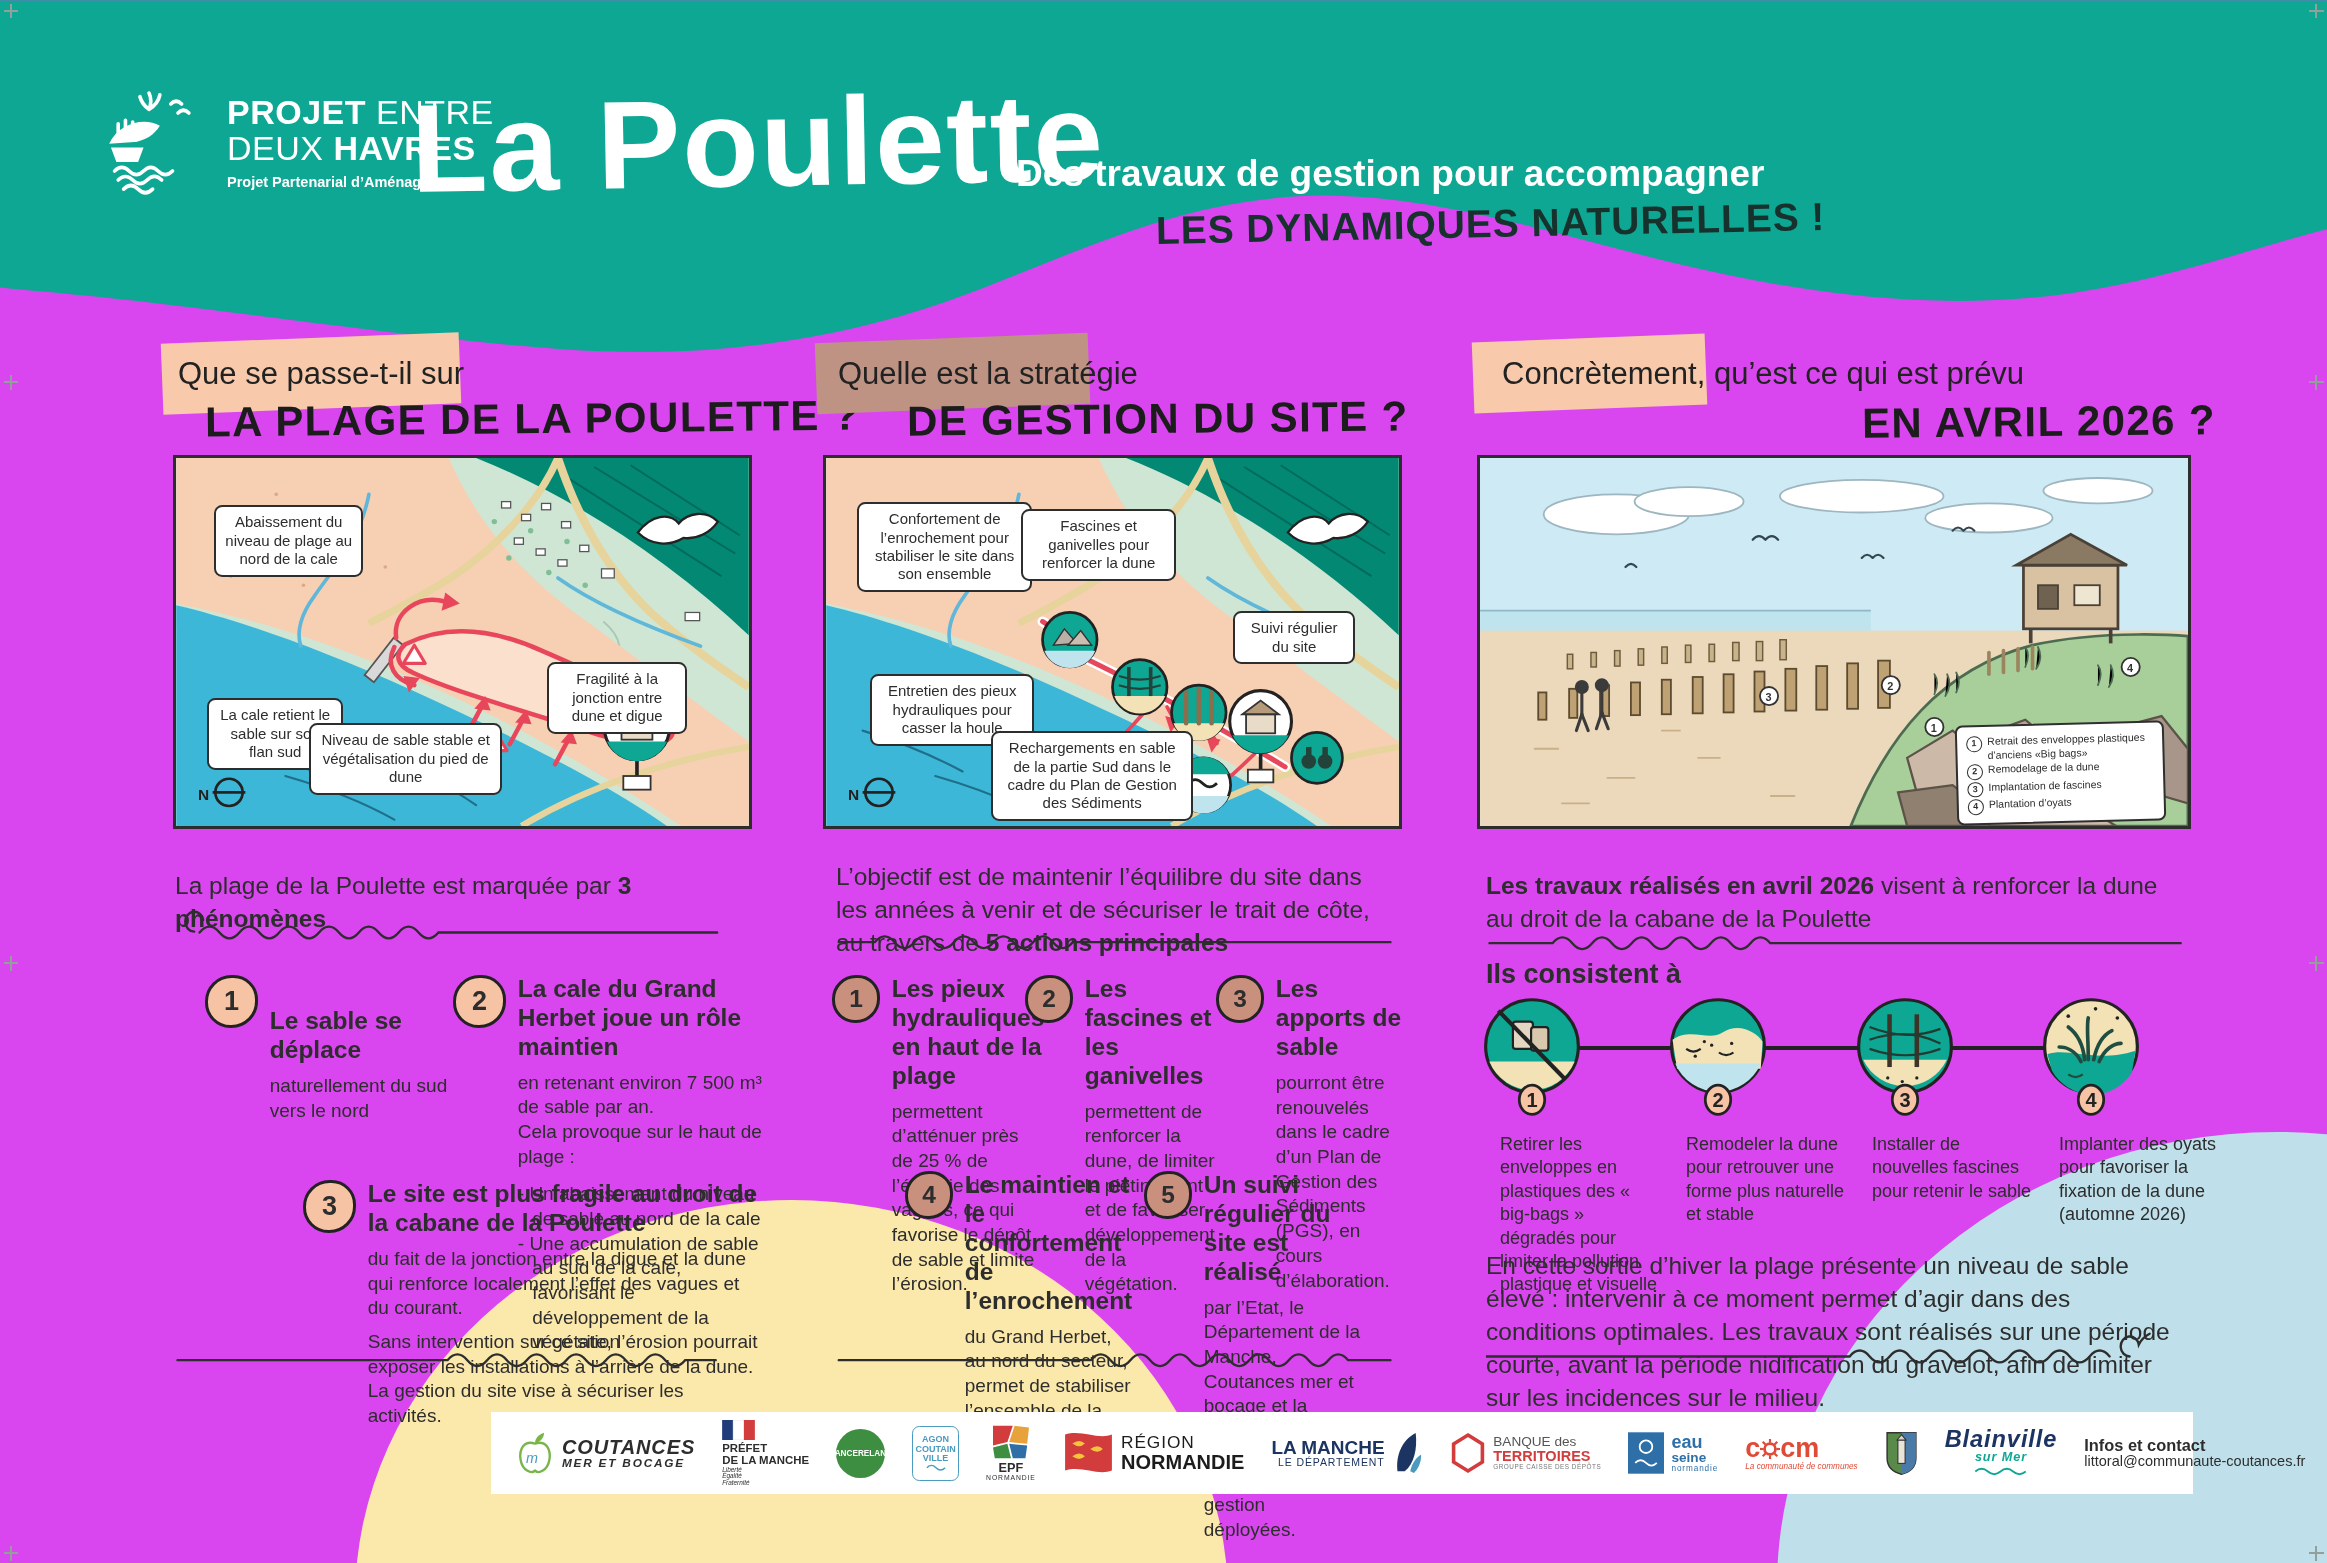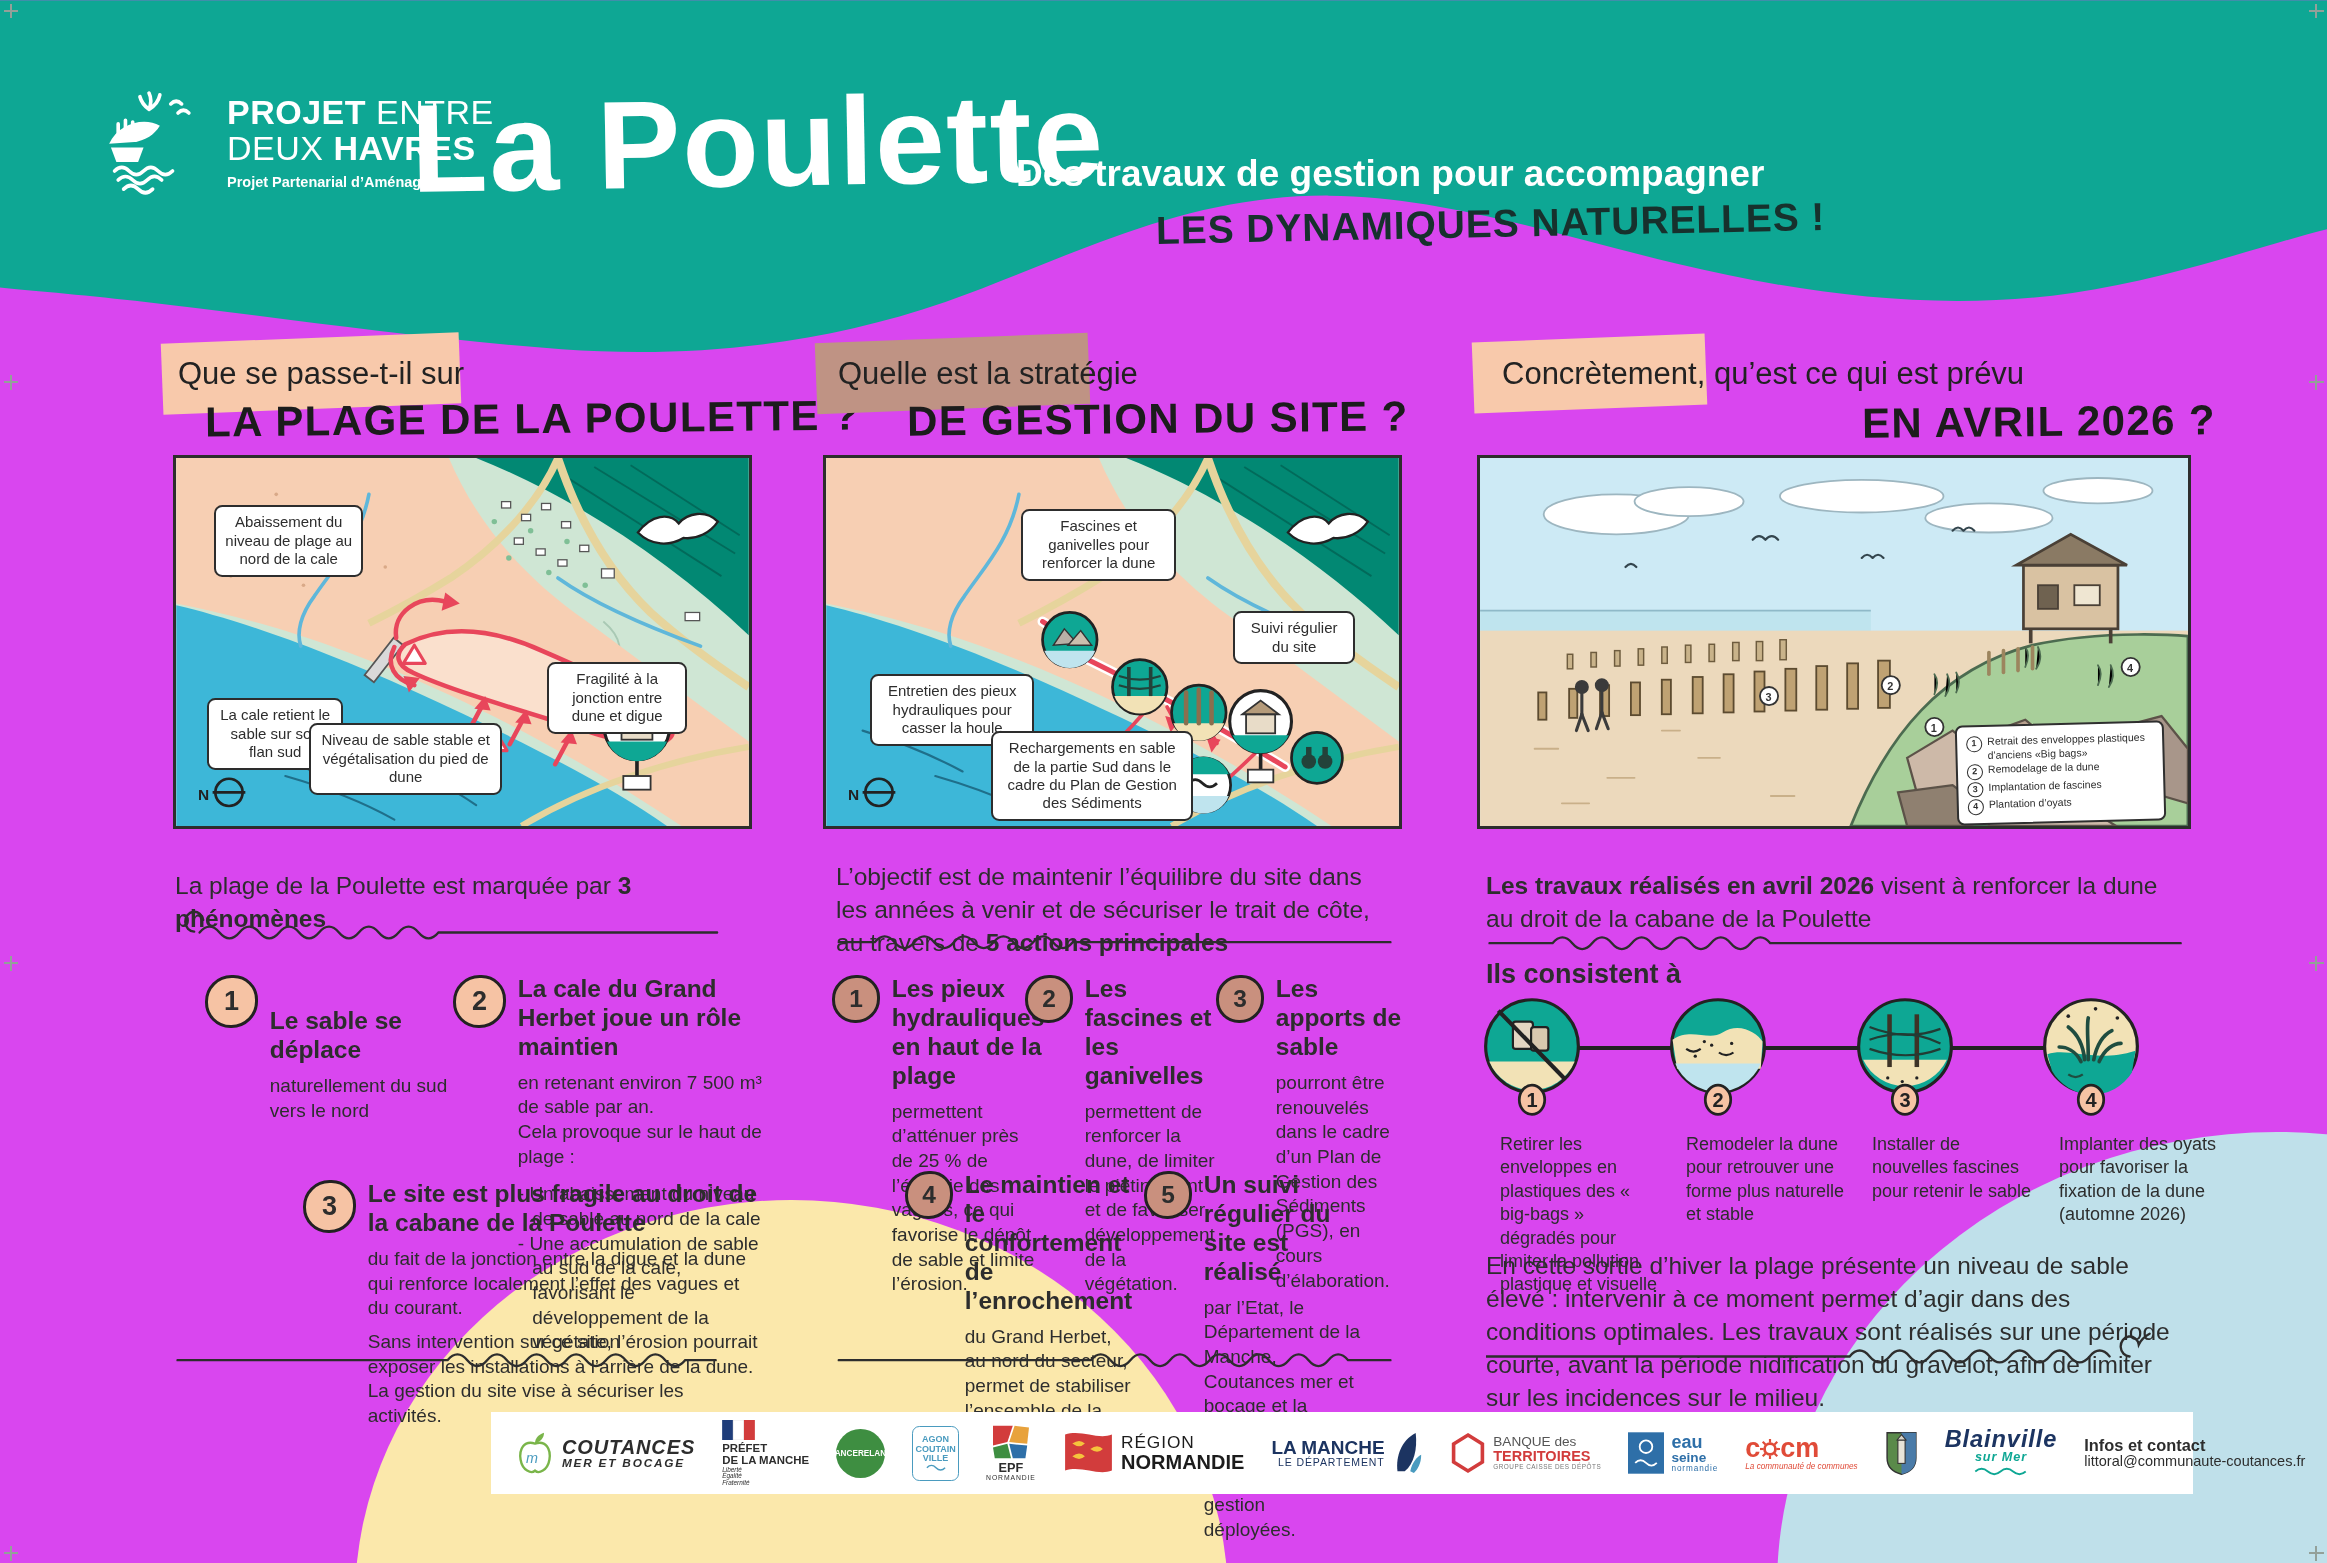--- a/index.html
+++ b/index.html
@@ -305,20 +305,21 @@
         <polygon points="458,282 478,267 498,282" fill="#b59b7a" stroke="#333" stroke-width="2"></polygon>
         <rect x="464" y="343" width="28" height="14" fill="#fff" stroke="#333" stroke-width="2"></rect>
       </g>
       <path d="M508,82 C523,62 543,60 553,72 C563,60 583,57 596,70 C588,82 573,90 558,88 C543,97 523,97 508,82 Z" fill="#fff" stroke="#222" stroke-width="2.5"></path>
       <g>
         <circle cx="58" cy="368" r="15" fill="none" stroke="#222" stroke-width="3"></circle>
         <line x1="40" y1="368" x2="76" y2="368" stroke="#222" stroke-width="3"></line>
         <text x="24" y="376" font-size="17" font-weight="bold" fill="#222">N</text>
       </g>
     </svg>
+    <div class="bubble" style="left:31px;top:44px;width:155px;">Confortement de l’enrochement pour stabiliser le site dans son ensemble</div>
     <div class="bubble" style="left:195px;top:51px;width:135px;">Fascines et ganivelles pour renforcer la dune</div>
     <div class="bubble" style="left:407px;top:153px;width:102px;">Suivi régulier du site</div>
     <div class="bubble" style="left:44px;top:216px;width:144px;">Entretien des pieux hydrauliques pour casser la houle</div>
     <div class="bubble" style="left:165px;top:273px;width:182px;">Rechargements en sable de la partie Sud dans le cadre du Plan de Gestion des Sédiments</div>
   </div>
 
   <div class="map-box" style="left:1477px;top:455px;width:708px;height:368px;background:#cdeaf5;">
     <svg width="708" height="368" viewBox="0 0 779 405">
       <rect width="779" height="210" fill="#cdeaf5"></rect>
       <g fill="#ffffff" stroke="#9db6c0" stroke-width="2">

